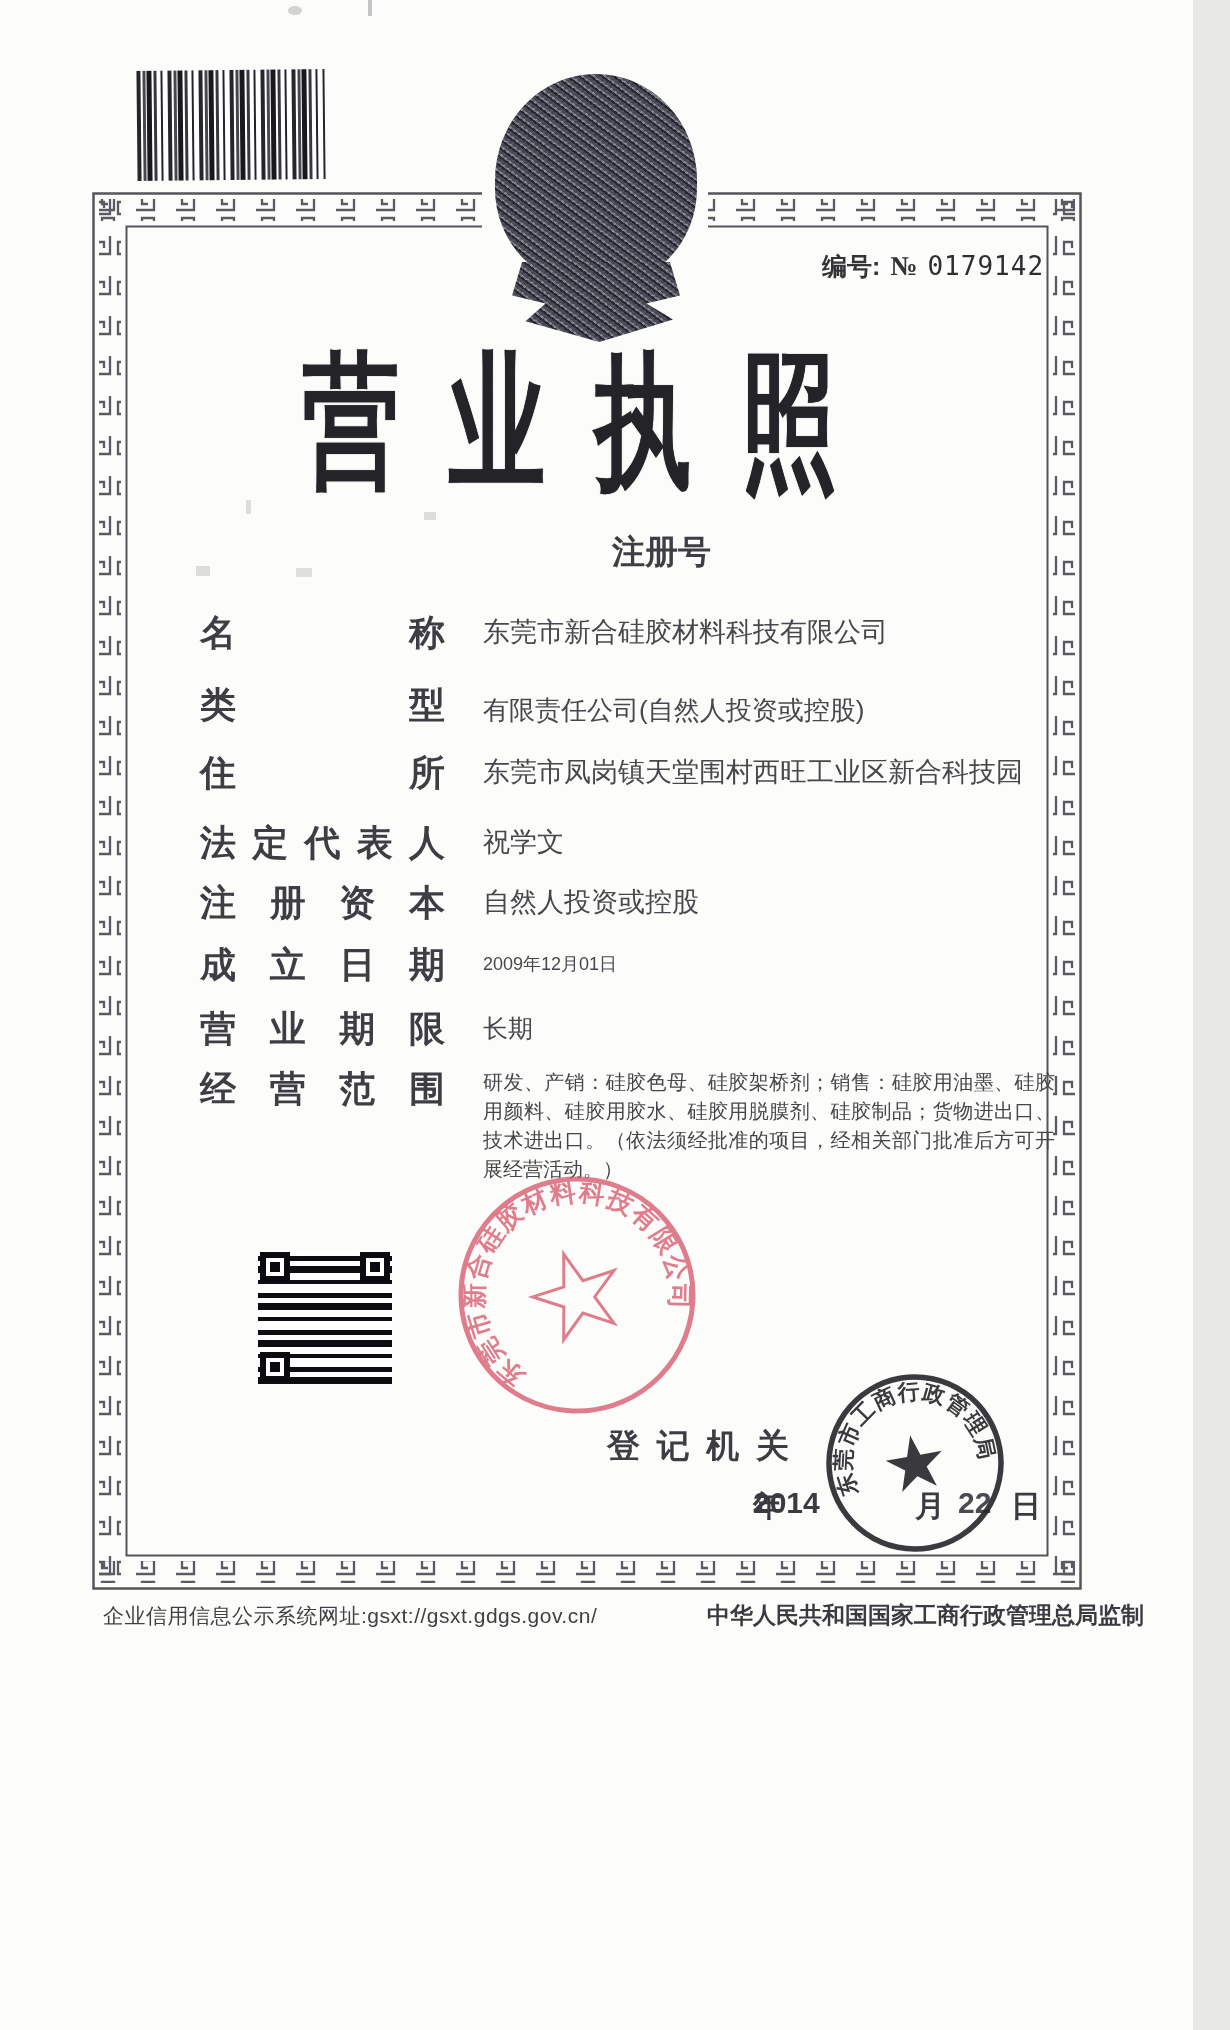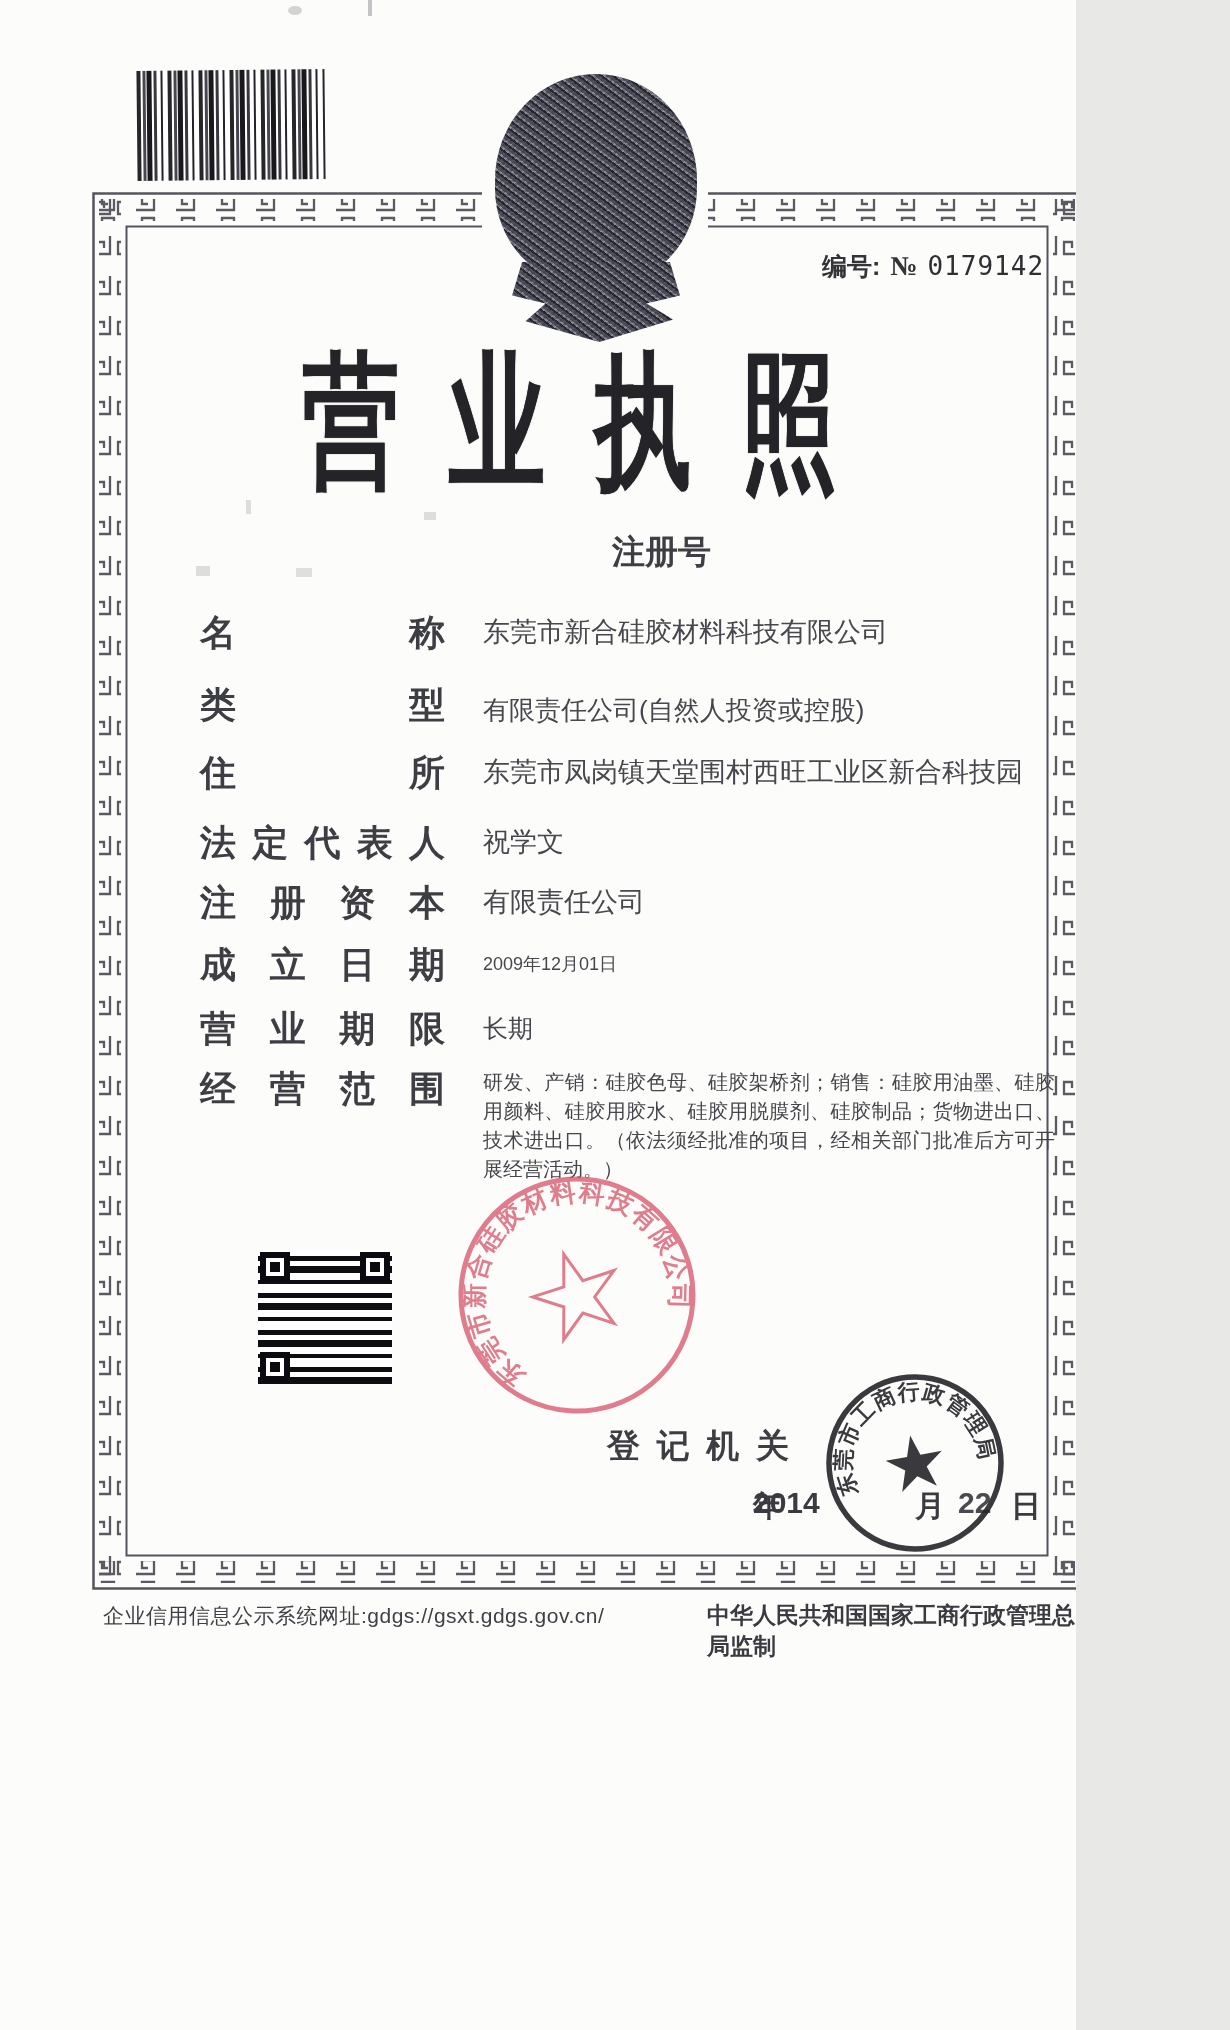--- a/index.html
+++ b/index.html
@@ -1,16 +1,16 @@
 <!DOCTYPE html>
 <html><head>
 <meta charset="utf-8">
 <style>
   html,body{margin:0;padding:0;background:#e8e8e6;}
-  .canvas{position:relative;width:1076px;height:2030px;background:#fcfcfb;overflow:hidden;
+  .canvas{position:relative;width:1193px;height:2030px;background:#fcfcfb;overflow:hidden;
           font-family:"Liberation Sans","DejaVu Sans",sans-serif;color:#3c3c42;}
   .abs{position:absolute;}
 
   
   .artifact{position:absolute;background:#95959c;opacity:.55;}
 
   
   .barcode{position:absolute;left:137px;top:70px;width:188px;height:110px;transform:rotate(-.6deg);
     background-color:#fff;
     background-image:
@@ -157,21 +157,21 @@
       </div>
     <div class="field-value" style="font-size:27px;">祝学文</div>
   </div>
   <div class="field-row" style="top:882px;">
     <div class="field-label">
         <span>注</span>
         <span>册</span>
         <span>资</span>
         <span>本</span>
       </div>
-    <div class="field-value" style="font-size:27px;">有限责任公司</div>
+    <div class="field-value" style="font-size:27px;">自然人投资或控股</div>
   </div>
   <div class="field-row" style="top:944px;">
     <div class="field-label">
         <span>成</span>
         <span>立</span>
         <span>日</span>
         <span>期</span>
       </div>
     <div class="field-value" style="font-size:18px;">2009年12月01日</div>
   </div>
@@ -232,16 +232,16 @@
     <g transform="rotate(-10 95 95)" opacity="0.9">
       <circle cx="95" cy="95" r="86" fill="none" stroke="#26262a" stroke-width="5.5"></circle>
       <polygon points="95,67 101.8,87.7 123.5,87.7 105.9,100.6 112.6,121.3 95,108.5 77.4,121.3 84.1,100.6 66.5,87.7 88.2,87.7" fill="#26262a"></polygon>
       <path id="sealArcBlack" d="M95,159 A64,64 0 1 1 95,31 A64,64 0 1 1 95,159" fill="none" stroke="none"></path>
       <text font-size="22" font-weight="700" fill="#26262a" letter-spacing="1" font-family="Liberation Sans, DejaVu Sans, sans-serif">
         <textPath href="#sealArcBlack" startOffset="20%">东莞市工商行政管理局</textPath>
       </text>
     </g>
   </svg>
 
-  <div class="footer-left">企业信用信息公示系统网址:gdgs://gsxt.gdgs.gov.cn/</div>
+  <div class="footer-left">企业信用信息公示系统网址:gsxt://gsxt.gdgs.gov.cn/</div>
   <div class="footer-right">中华人民共和国国家工商行政管理总局监制</div>
 
 </div>
 
 </body></html>

